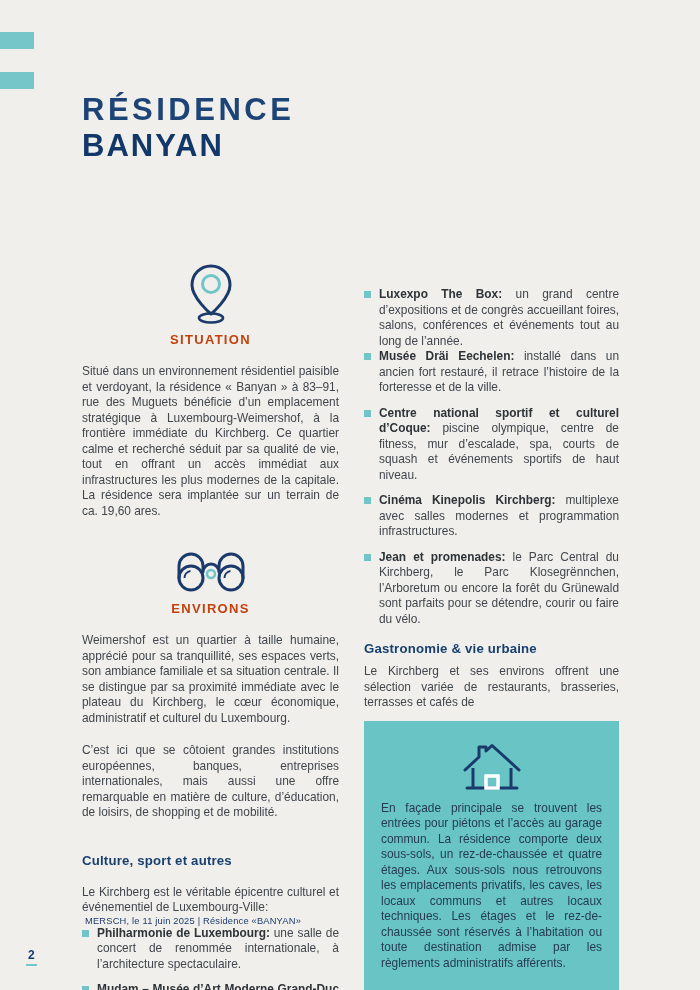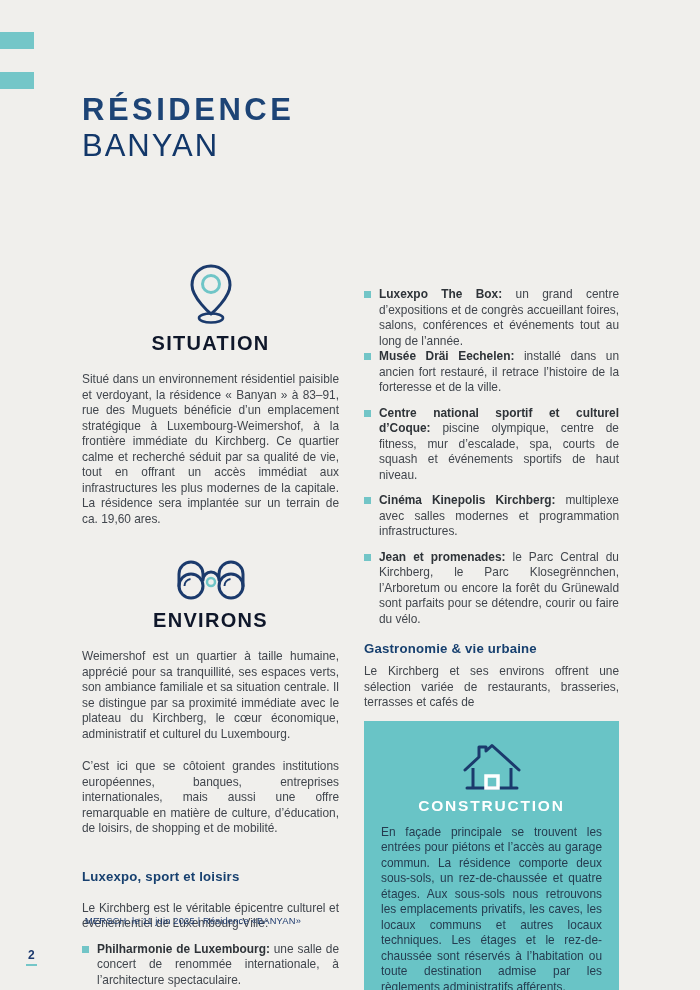--- a/index.html
+++ b/index.html
@@ -8,32 +8,32 @@
     background:#f0efec;
     font-family:"Liberation Sans",sans-serif;
     color:#41464d;
   }
   .deco-square{position:absolute;left:0;width:34px;height:17px;background:#74c6c8;}
   #deco-square-1{top:32px}
   #deco-square-2{top:72px}
 
   .title-block{position:absolute;left:82px;top:92px;}
   .title-light{font-size:31px;font-weight:700;letter-spacing:3.5px;color:#1d4476;line-height:35px;}
-  .title-bold{font-size:31px;font-weight:400;letter-spacing:2px;color:#123769;line-height:38px;}
+  .title-bold{font-size:31px;font-weight:700;letter-spacing:2px;color:#123769;line-height:38px;}
 
   .col{position:absolute;}
   .col-left{left:82px;width:257px;top:262px;}
   .col-right{left:364px;width:255px;top:277px;}
 
   .icon-block{text-align:center;}
   .icon-block.environs{margin-top:26px;}
   svg{vertical-align:top;}
 
   .section-heading{
-    text-align:center;font-size:20px;font-weight:700;color:#0f172a;
+    text-align:center;font-size:13px;font-weight:700;color:#c2410c;
     letter-spacing:1.3px;margin:8px 0 0;
   }
   .para{
     font-size:11.9px;line-height:15.5px;text-align:justify;
     margin:17px 0 0;color:#41464d;hyphens:auto;
   }
   .sub-heading{font-size:13.2px;font-weight:700;color:#17406f;margin:32px 0 0;letter-spacing:0.2px;}
   .sub-heading.gastro{margin-top:14px;}
 
   .bullet{
@@ -87,21 +87,21 @@
       <path d="M27,27 a8,8 0 0 1 16,0" stroke="#1b3a6c" stroke-width="3" stroke-linecap="round"></path>
       <circle cx="35" cy="29" r="4" stroke="#6fc5c7" stroke-width="2.5"></circle>
       <path d="M8.5,33 a7,7 0 0 1 6,-7" stroke="#1b3a6c" stroke-width="2"></path>
       <path d="M48.5,33 a7,7 0 0 1 6,-7" stroke="#1b3a6c" stroke-width="2"></path>
     </svg>
   </div>
   <div class="section-heading">ENVIRONS</div>
   <p class="para">Weimershof est un quartier à taille humaine, apprécié pour sa tranquillité, ses espaces verts, son ambiance familiale et sa situation centrale. Il se distingue par sa proximité immédiate avec le plateau du Kirchberg, le cœur économique, administratif et culturel du Luxembourg.</p>
   <p class="para">C’est ici que se côtoient grandes institutions européennes, banques, entreprises internationales, mais aussi une offre remarquable en matière de culture, d’éducation, de loisirs, de shopping et de mobilité.</p>
 
-  <div class="sub-heading">Luxexpo, sport et loisirs</div>
+  <div class="sub-heading">Culture, sport et autres</div>
   <p class="para">Le Kirchberg est le véritable épicentre culturel et événementiel de Luxembourg-Ville:</p>
 
   <div class="bullets">
     <div class="bullet">
       <span class="marker"></span>
       <div><span class="lead">Philharmonie de Luxembourg:</span><span> une salle de concert de renommée internationale, à l’architecture spectaculaire.</span></div>
     </div>
     <div class="bullet">
       <span class="marker"></span>
       <div><span class="lead">Mudam – Musée d’Art Moderne Grand-Duc Jean:</span><span> chef-d’œuvre architectural signé Ieoh Ming Pei, à la programmation artistique exigeante.</span></div>
@@ -139,19 +139,18 @@
 
   <div class="construction-box">
     <div class="icon-block">
       <svg width="62" height="52" viewBox="0 0 62 52" fill="none">
         <path d="M6,49 H56" stroke="#1b3a6c" stroke-width="3" stroke-linecap="round"></path>
         <path d="M12,29 V49 M50,29 V49" stroke="#1b3a6c" stroke-width="3"></path>
         <path d="M4,31 L18,18 L18,8 L25,8 L25,12 L31,6.5 L58,31" stroke="#1b3a6c" stroke-width="3" stroke-linejoin="round" stroke-linecap="round"></path>
         <rect x="25" y="37" width="12" height="12" stroke="#ffffff" stroke-width="3.5"></rect>
       </svg>
     </div>
-    <div class="section-heading">CONSTRUCTION</div>
     <p class="para">En façade principale se trouvent les entrées pour piétons et l’accès au garage commun. La résidence comporte deux sous-sols, un rez-de-chaussée et quatre étages. Aux sous-sols nous retrouvons les emplacements privatifs, les caves, les locaux communs et autres locaux techniques. Les étages et le rez-de-chaussée sont réservés à l’habitation ou toute destination admise par les règlements administratifs afférents.</p>
   </div>
 </div>
 
 <div class="page-num">2</div>
 <div class="footer-text">MERSCH, le 11 juin 2025   |   Résidence «BANYAN»</div>
 
 </body></html>

